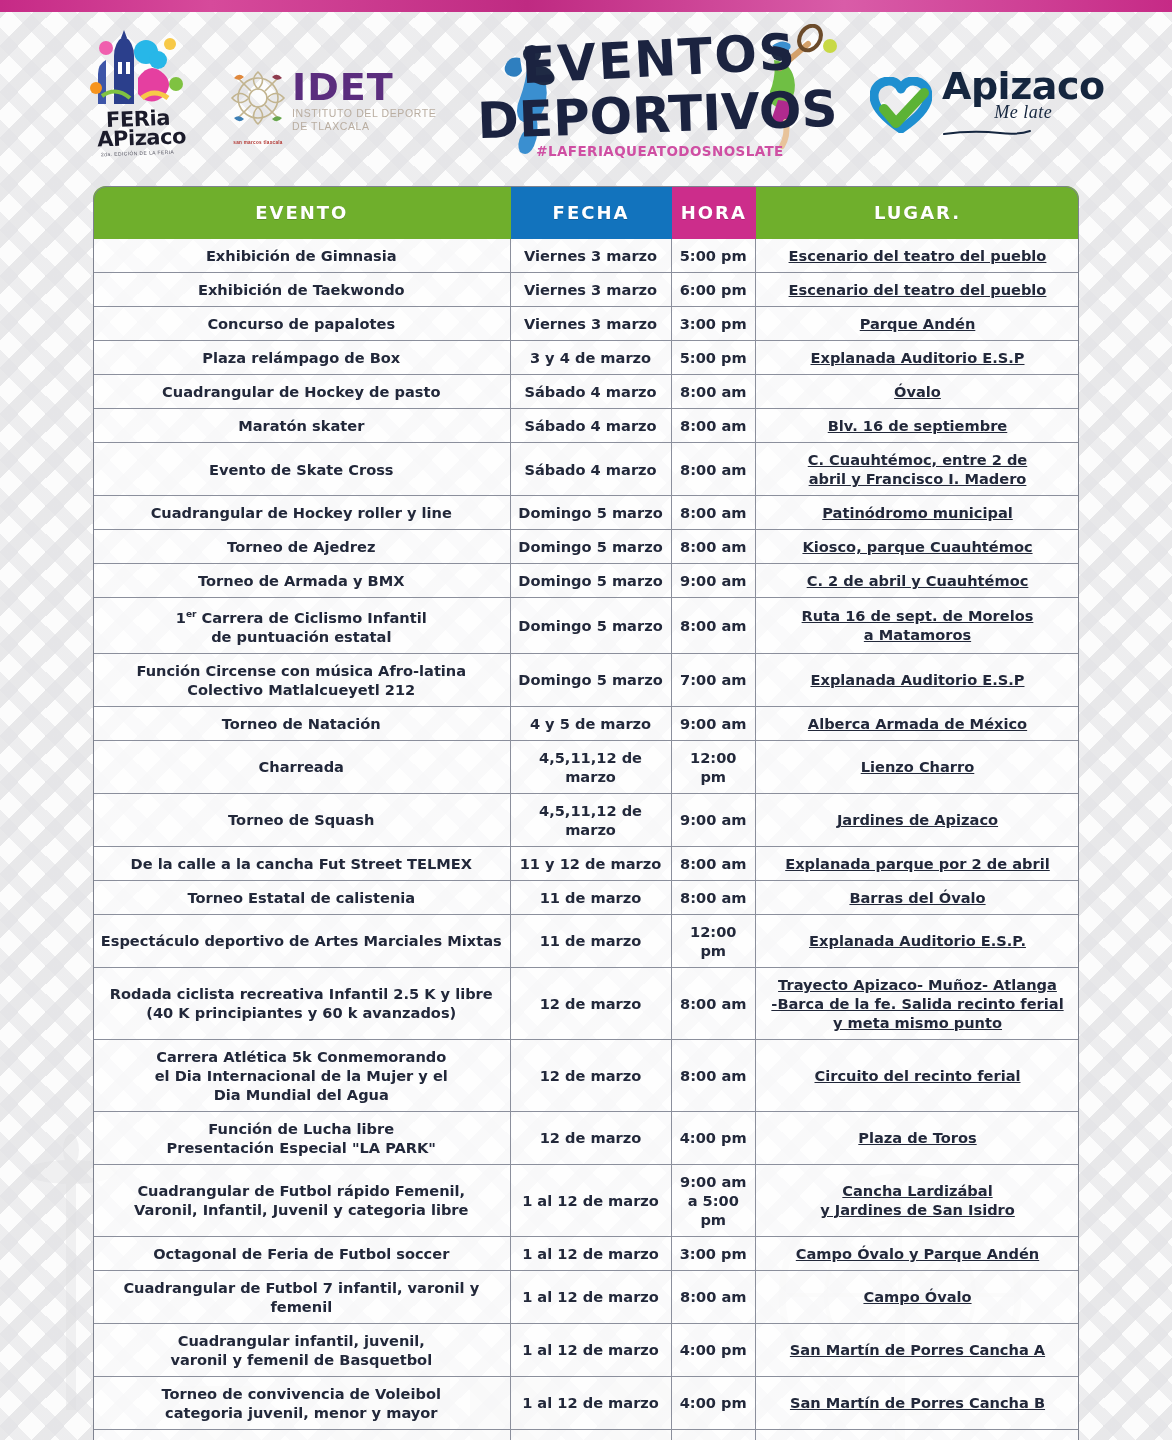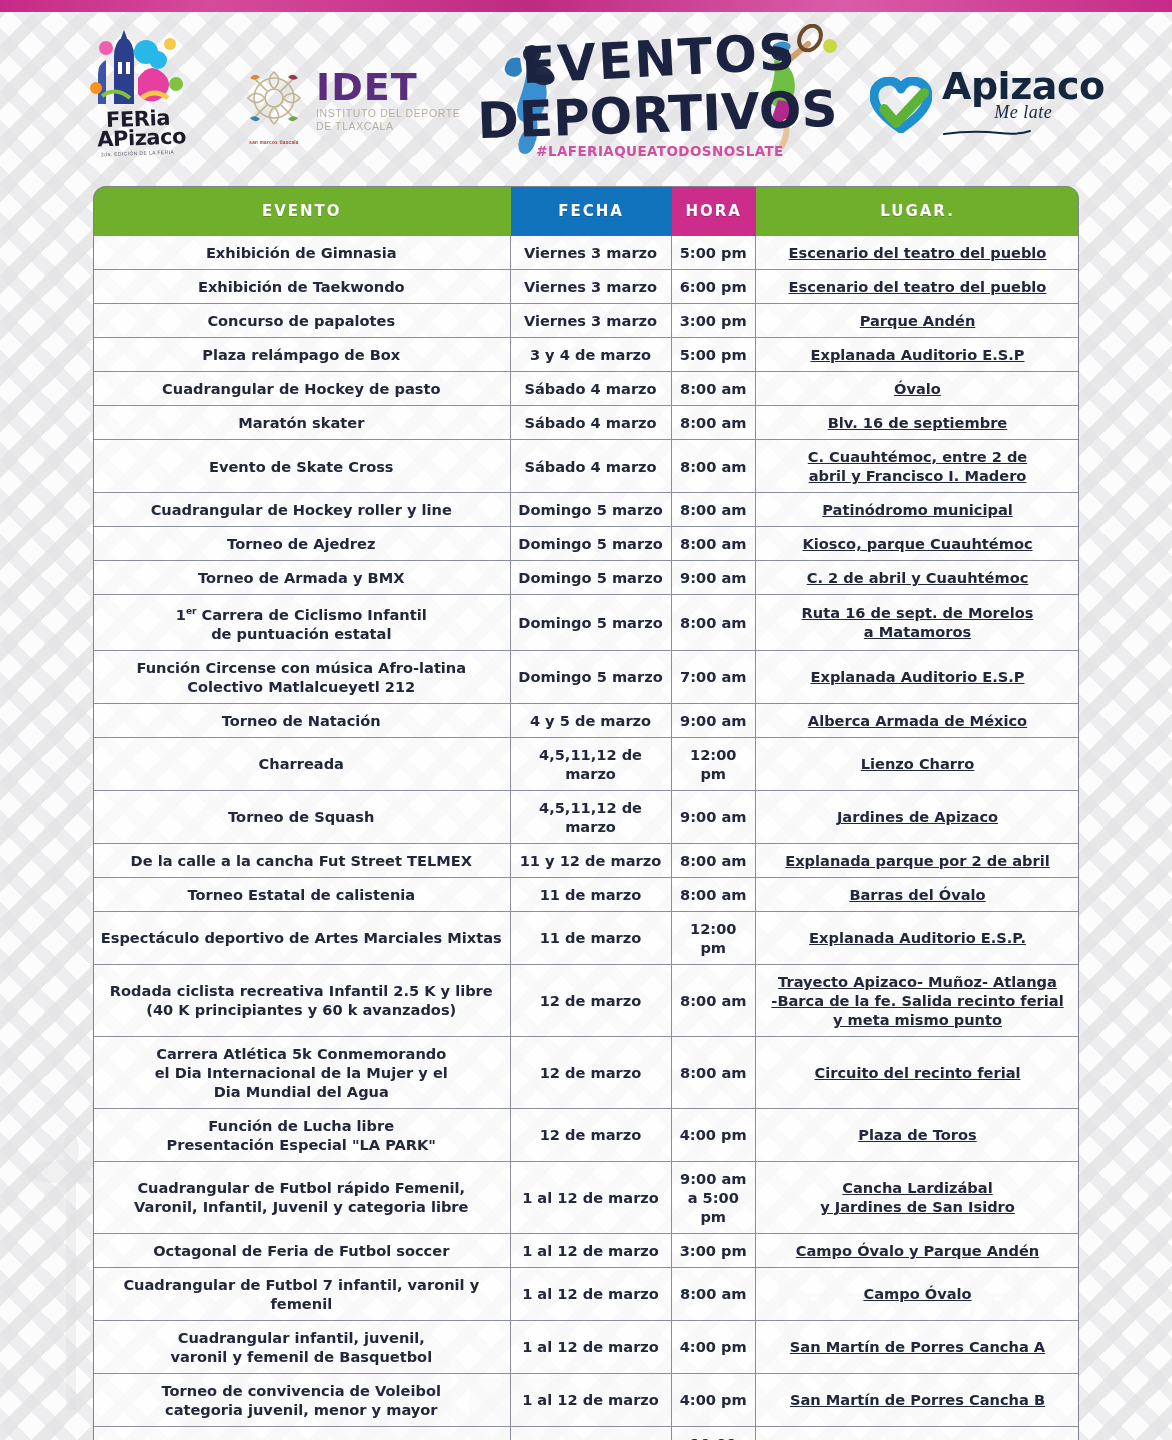--- a/index.html
+++ b/index.html
@@ -88,22 +88,22 @@
     font-size: 5px;
     color: #5a5a66;
     letter-spacing: .4px;
     margin-top: 2px;
     transform: rotate(-2deg);
   }
 
   
   .logo-idet {
     position: absolute;
-    left: 240px; top: 52px;
-    display: flex; align-items: center; gap: 8px;
+    left: 224px; top: 52px;
+    display: flex; align-items: center; gap: 0;
   }
   .idet-flower { width: 68px; height: 68px; }
   .idet-texts { padding-top: 2px; }
   .idet-name {
     font-family: "DejaVu Sans", sans-serif;
     font-weight: bold;
     font-size: 38px;
     line-height: 36px;
     letter-spacing: 1px;
     color: #5b2d7e;
@@ -172,21 +172,21 @@
     background: rgba(255,255,255,0.55);
     border-radius: 14px;
   }
 
   table.schedule thead th {
     height: 35px;
     padding: 16px 4px;
     color: #ffffff;
     font-family: "DejaVu Sans", sans-serif;
     font-weight: bold;
-    font-size: 15px;
+    font-size: 18px;
     letter-spacing: 2px;
     text-align: center;
     vertical-align: middle;
     text-shadow: 0 1px 0 rgba(0,0,0,.18);
   }
   th.h-evento { background:#6faf2c; border-top-left-radius:13px; }
   th.h-fecha  { background:#1273bd; }
   th.h-hora   { background:#cc2d8b; }
   th.h-lugar  { background:#6faf2c; border-top-right-radius:13px; }
 

